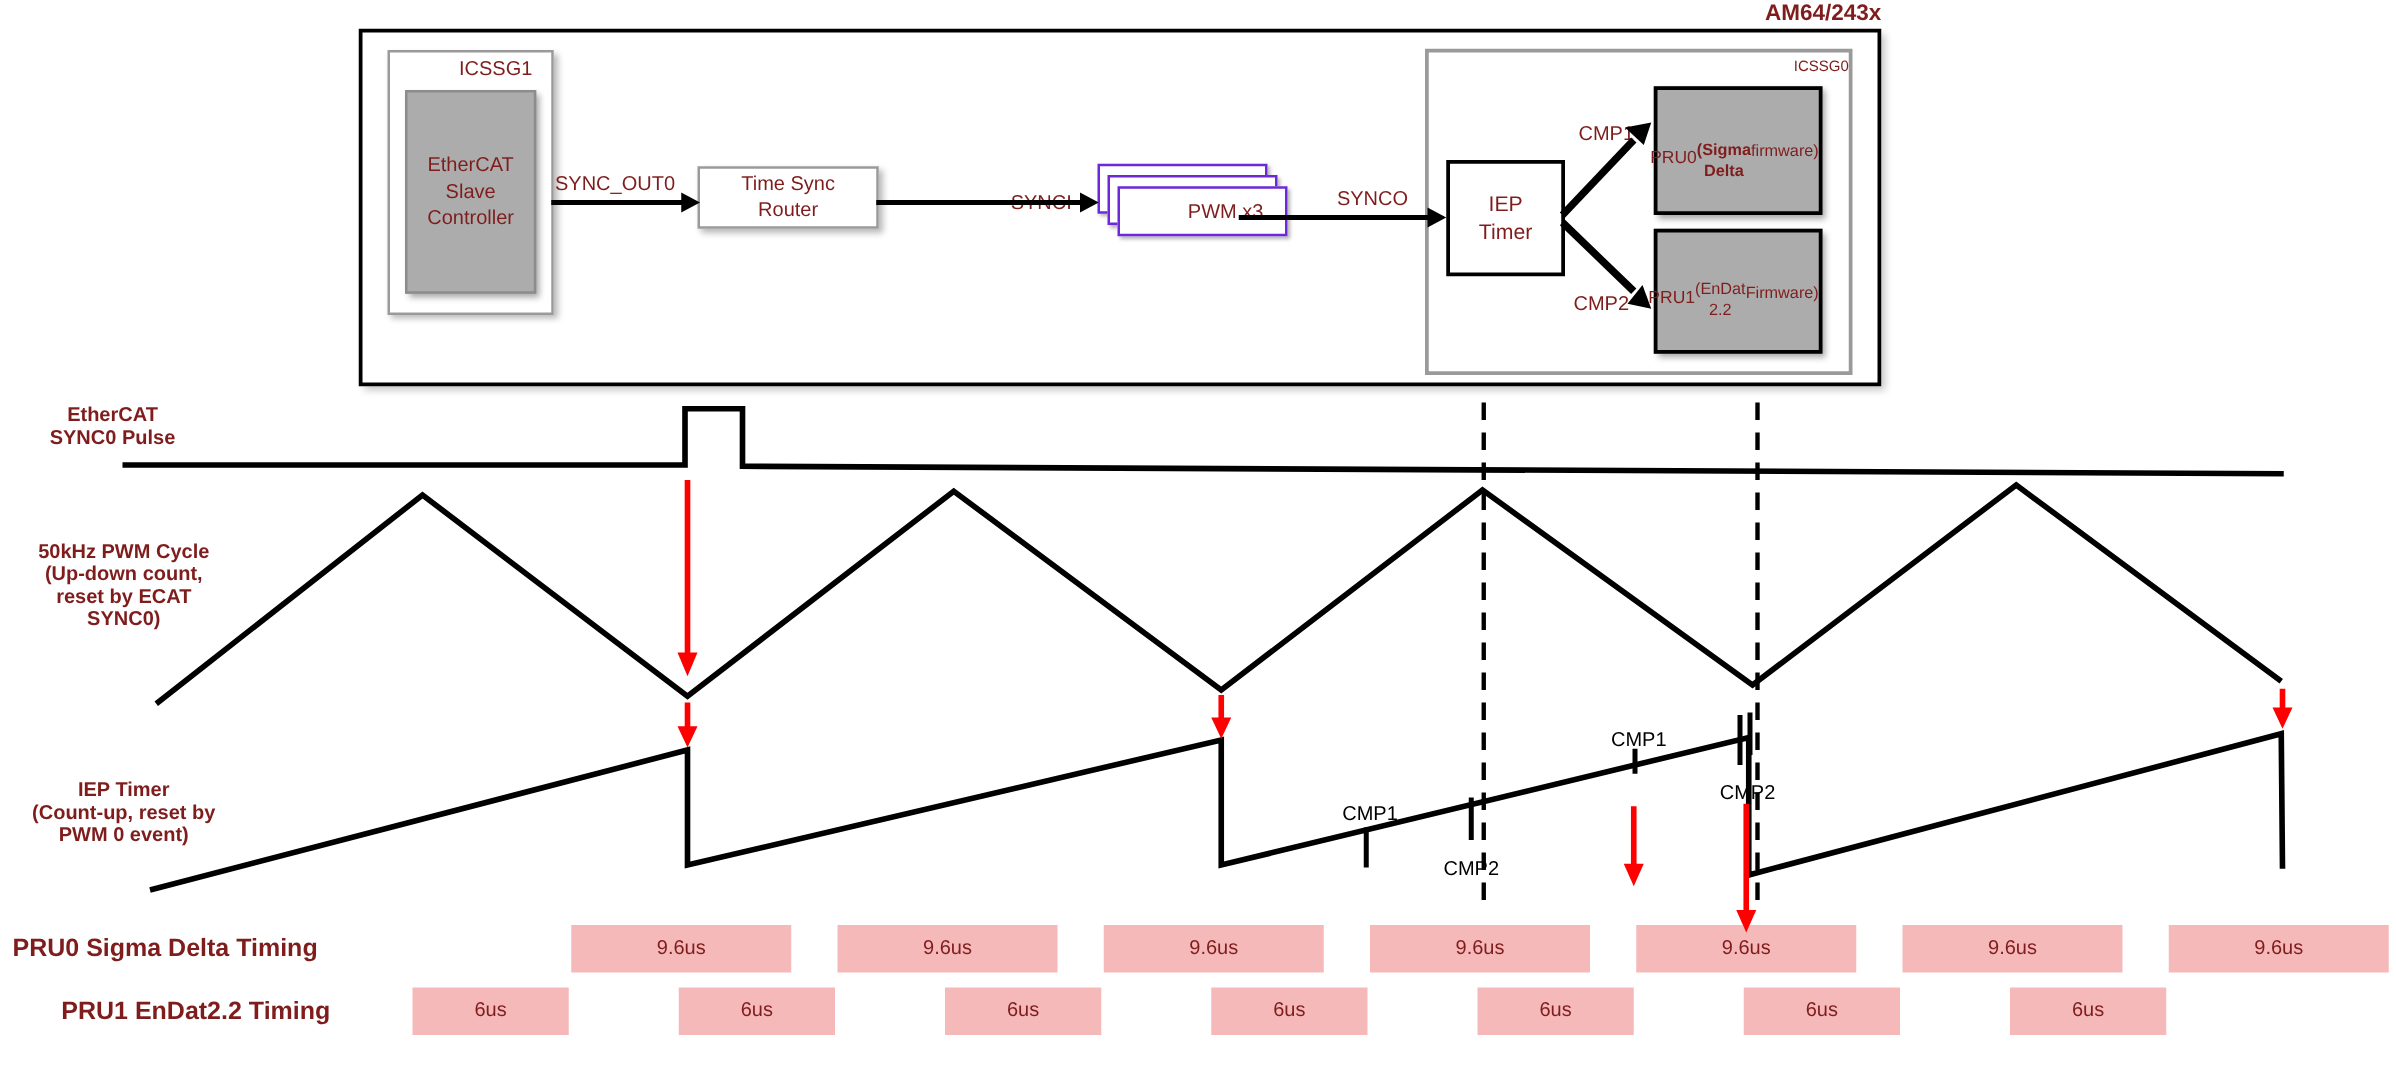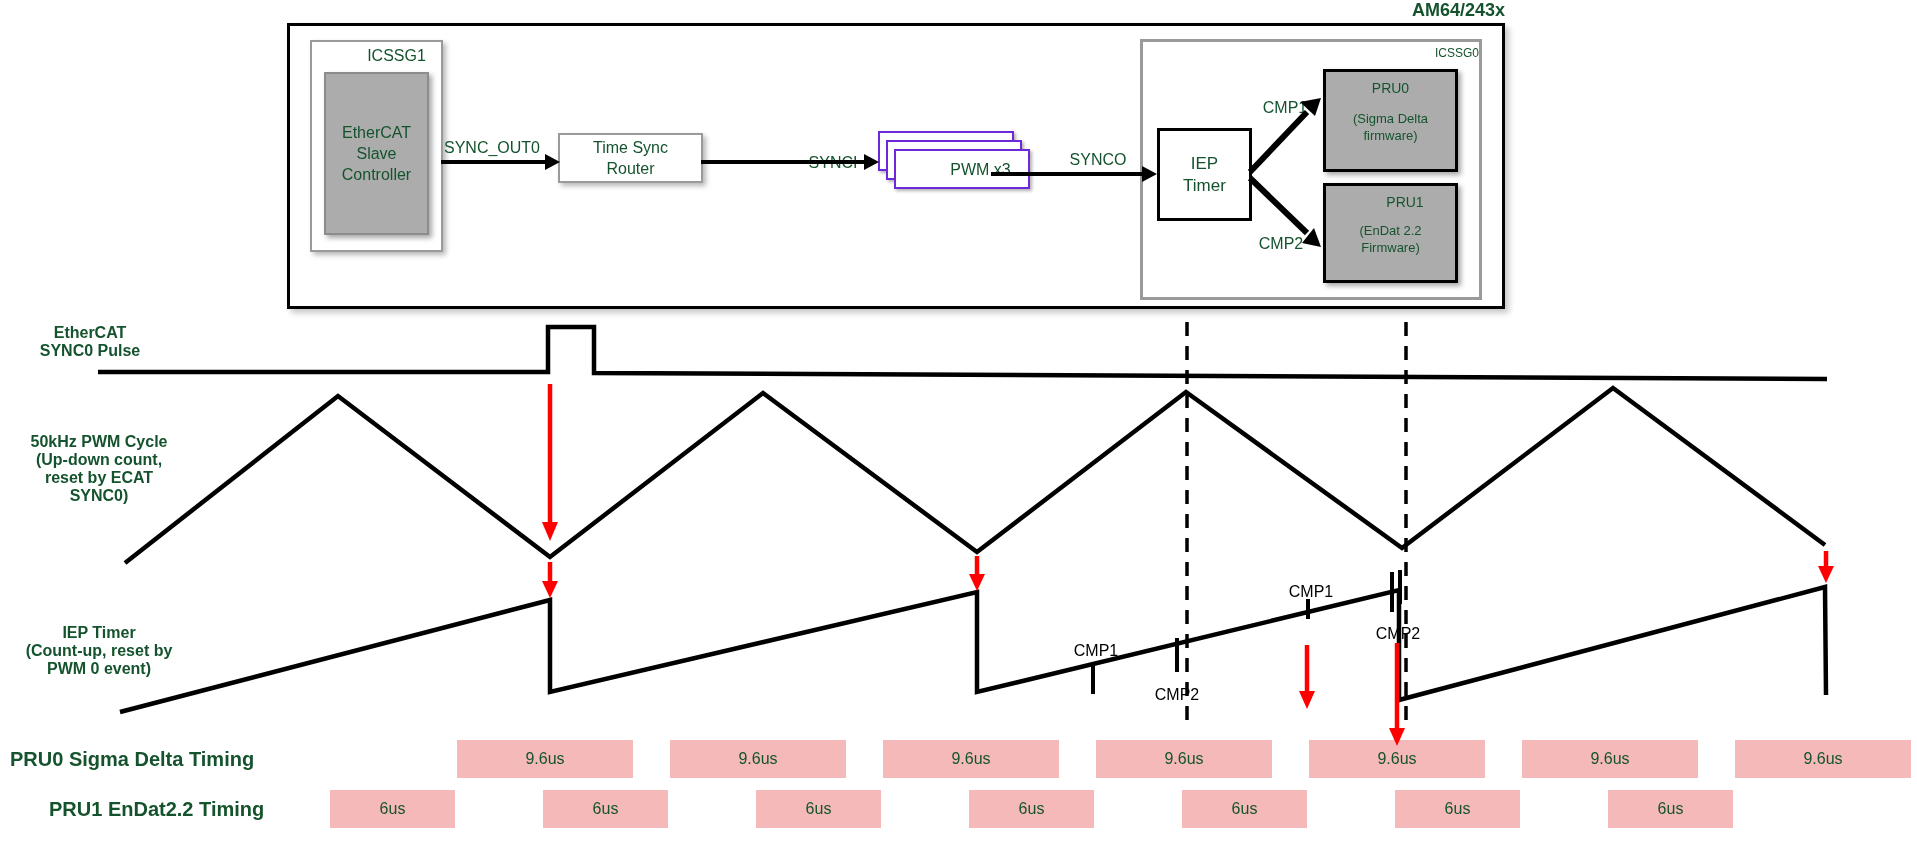--- a/index.html
+++ b/index.html
@@ -1,28 +1,28 @@
 <!DOCTYPE html>
 <html><head>
 <meta charset="utf-8">
 <style>
   html,body{margin:0;padding:0;background:#ffffff;}
   #canvas{
     position:relative;width:1917px;height:853px;background:#ffffff;
-    font-family:"Liberation Sans", sans-serif;color:#14532d;overflow:hidden;
+    font-family:"Liberation Sans", sans-serif;color:#7f1d1d;overflow:hidden;
   }
   .abs{position:absolute;}
   
   .outer-box{border:3px solid #000;background:#fff;box-shadow:4px 4px 6px rgba(0,0,0,0.22);z-index:1;}
   .chip-label{font-weight:bold;font-size:18px;text-align:right;z-index:3;}
   .gray-border-box{background:#fff;border:2px solid #9a9a9a;box-shadow:3px 3px 5px rgba(0,0,0,0.28);z-index:2;}
   .gray-fill-box{background:#acacac;border:2px solid #8c8c8c;box-shadow:3px 3px 5px rgba(0,0,0,0.35);z-index:3;}
   .black-border-box{background:#fff;border:3px solid #000;z-index:3;}
   .pru-box{background:#acacac;border:3px solid #000;box-shadow:3px 3px 5px rgba(0,0,0,0.35);z-index:3;
-    display:flex;flex-direction:column;align-items:center;text-align:center;}
+    display:flex;flex-direction:row;align-items:center;text-align:center;justify-content:flex-end;}
   .box-title{font-size:16px;text-align:center;padding-left:40px;}
   .center-flex{display:flex;flex-direction:column;align-items:center;justify-content:center;text-align:center;}
   .bd-label{font-size:16px;text-align:center;z-index:4;}
   .line16{font-size:16px;line-height:21px;}
   .line17{font-size:17px;line-height:22px;}
   .pwm-card{position:absolute;width:95px;height:36px;background:#fff;border:2px solid #6d28d9;box-shadow:2px 2px 3px rgba(0,0,0,0.3);padding-left:37px;}
   
   .wave-label{font-weight:bold;font-size:16px;line-height:18px;text-align:center;z-index:4;}
   .row-label{font-weight:bold;font-size:20px;z-index:4;white-space:nowrap;}
   .bar{display:flex;align-items:center;justify-content:center;font-size:16px;z-index:2;}
@@ -71,21 +71,21 @@
   <div class="abs black-border-box center-flex" style="left:1157px;top:128px;width:89px;height:87px;">
     <div class="line17">IEP</div>
     <div class="line17">Timer</div>
   </div>
 
   <div class="abs bd-label" style="left:1253px;top:99px;width:64px;">CMP1</div>
   <div class="abs bd-label" style="left:1249px;top:235px;width:64px;">CMP2</div>
 
   <div class="abs pru-box" style="left:1323px;top:69px;width:129px;height:97px;">
     <div style="font-size:14px;margin-top:8px;">PRU0</div>
-    <div style="font-size:13px;line-height:17px;margin-top:14px;">(Sigma Delta</div>
+    <div style="font-size:13px;line-height:17px;margin-top:14px;font-weight:bold;">(Sigma Delta</div>
     <div style="font-size:13px;line-height:17px;">firmware)</div>
   </div>
   <div class="abs pru-box" style="left:1323px;top:183px;width:129px;height:94px;">
     <div style="font-size:14px;margin-top:8px;margin-left:29px;">PRU1</div>
     <div style="font-size:13px;line-height:17px;margin-top:12px;">(EnDat 2.2</div>
     <div style="font-size:13px;line-height:17px;">Firmware)</div>
   </div>
 
   <div class="abs wave-label" style="left:15px;top:324px;width:150px;">
     <div>EtherCAT</div>

